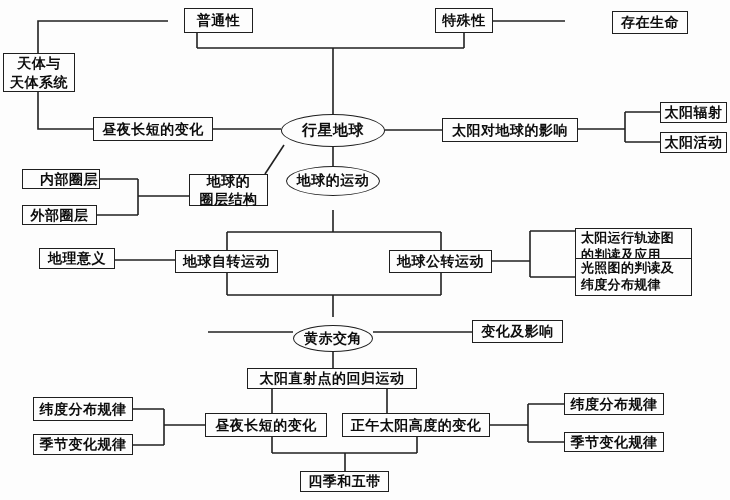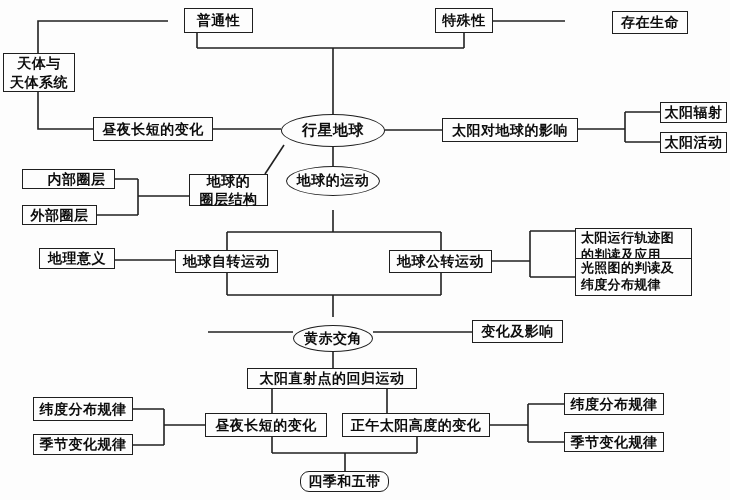--- a/index.html
+++ b/index.html
@@ -97,21 +97,21 @@
   </div>
 
   <div class="node" style="left:660px;top:102px;width:67px;height:21px;">
     <span>太阳辐射</span>
   </div>
 
   <div class="node" style="left:660px;top:132px;width:67px;height:21px;">
     <span>太阳活动</span>
   </div>
 
-  <div class="node" style="left:22px;top:169px;width:93px;height:20px;padding-left:16px;">
+  <div class="node" style="left:22px;top:169px;width:78px;height:20px;padding-left:16px;">
     <span>内部圈层</span>
   </div>
 
   <div class="node" style="left:22px;top:205px;width:75px;height:20px;">
     <span>外部圈层</span>
   </div>
 
   <div class="node multi" style="left:189px;top:174px;width:79px;height:32px;">
     <span>地球的</span>
     <span>圈层结构</span>
@@ -173,17 +173,17 @@
   </div>
 
   <div class="node" style="left:564px;top:393px;width:100px;height:22px;">
     <span>纬度分布规律</span>
   </div>
 
   <div class="node" style="left:564px;top:432px;width:100px;height:20px;">
     <span>季节变化规律</span>
   </div>
 
-  <div class="node" style="left:300px;top:471px;width:89px;height:21px;border-radius:9px;">
+  <div class="node" style="left:300px;top:471px;width:89px;height:21px;">
     <span>四季和五带</span>
   </div>
 
 </div>
 
 </body></html>

